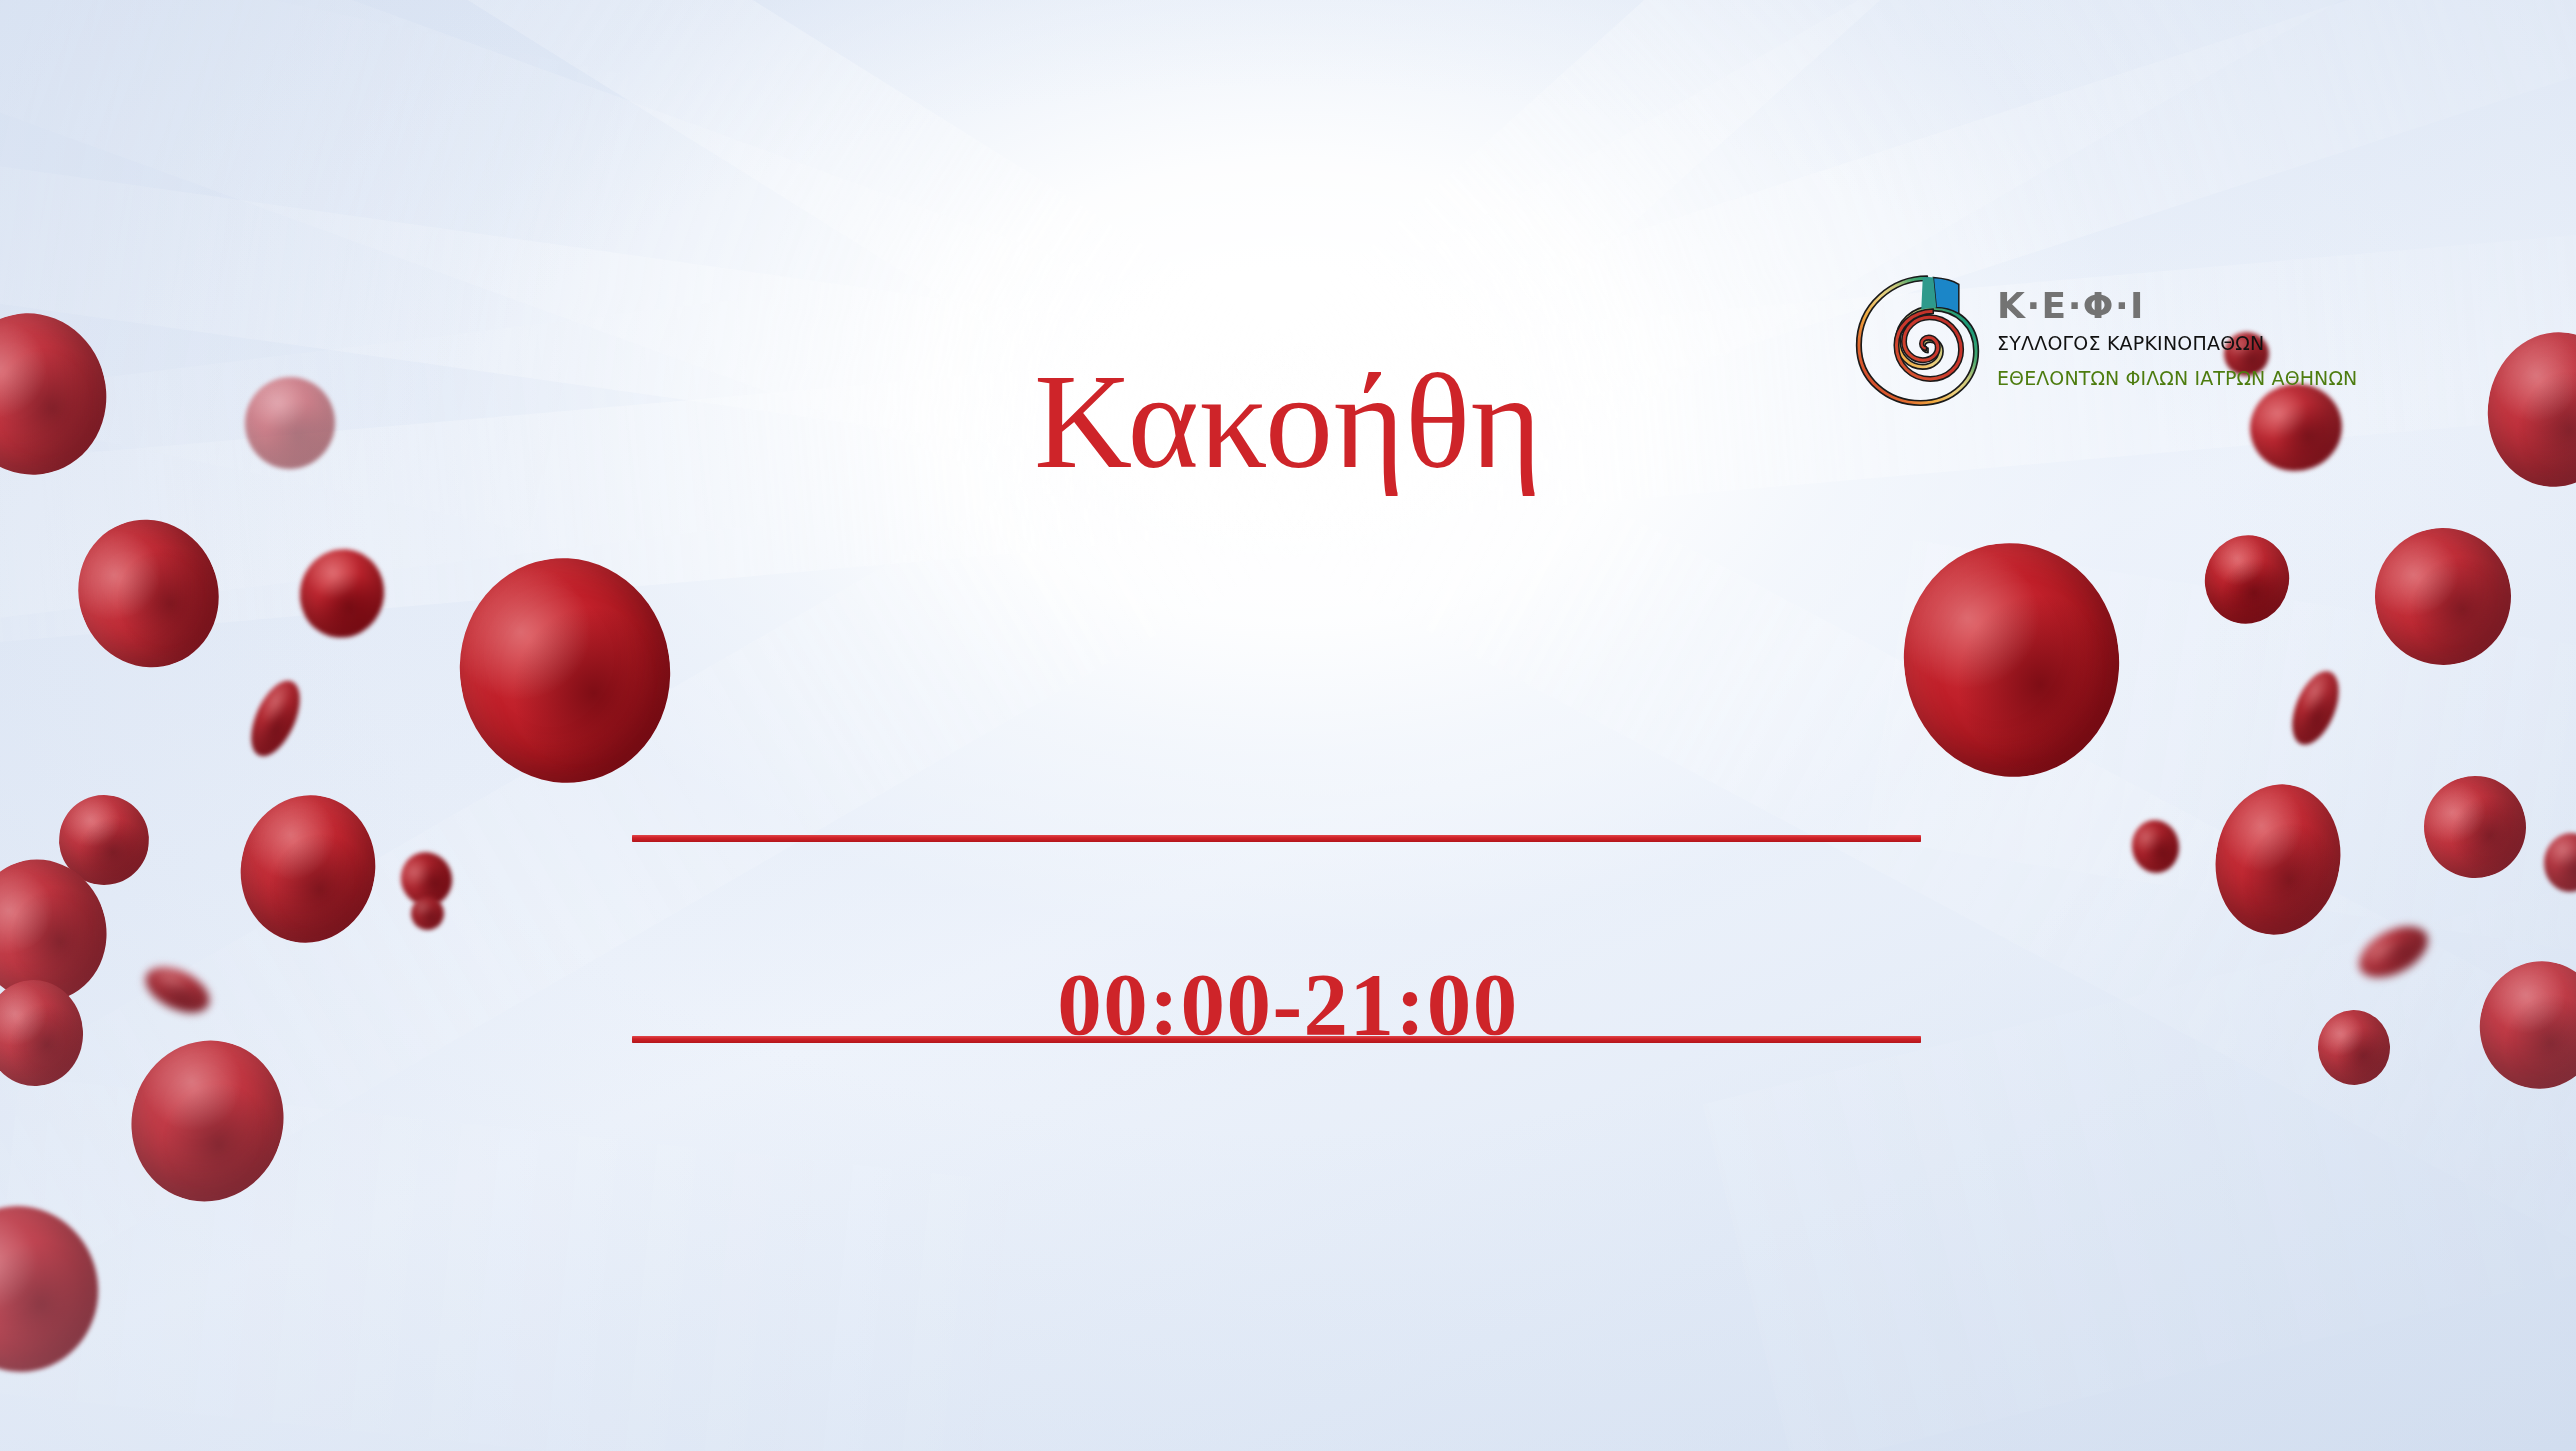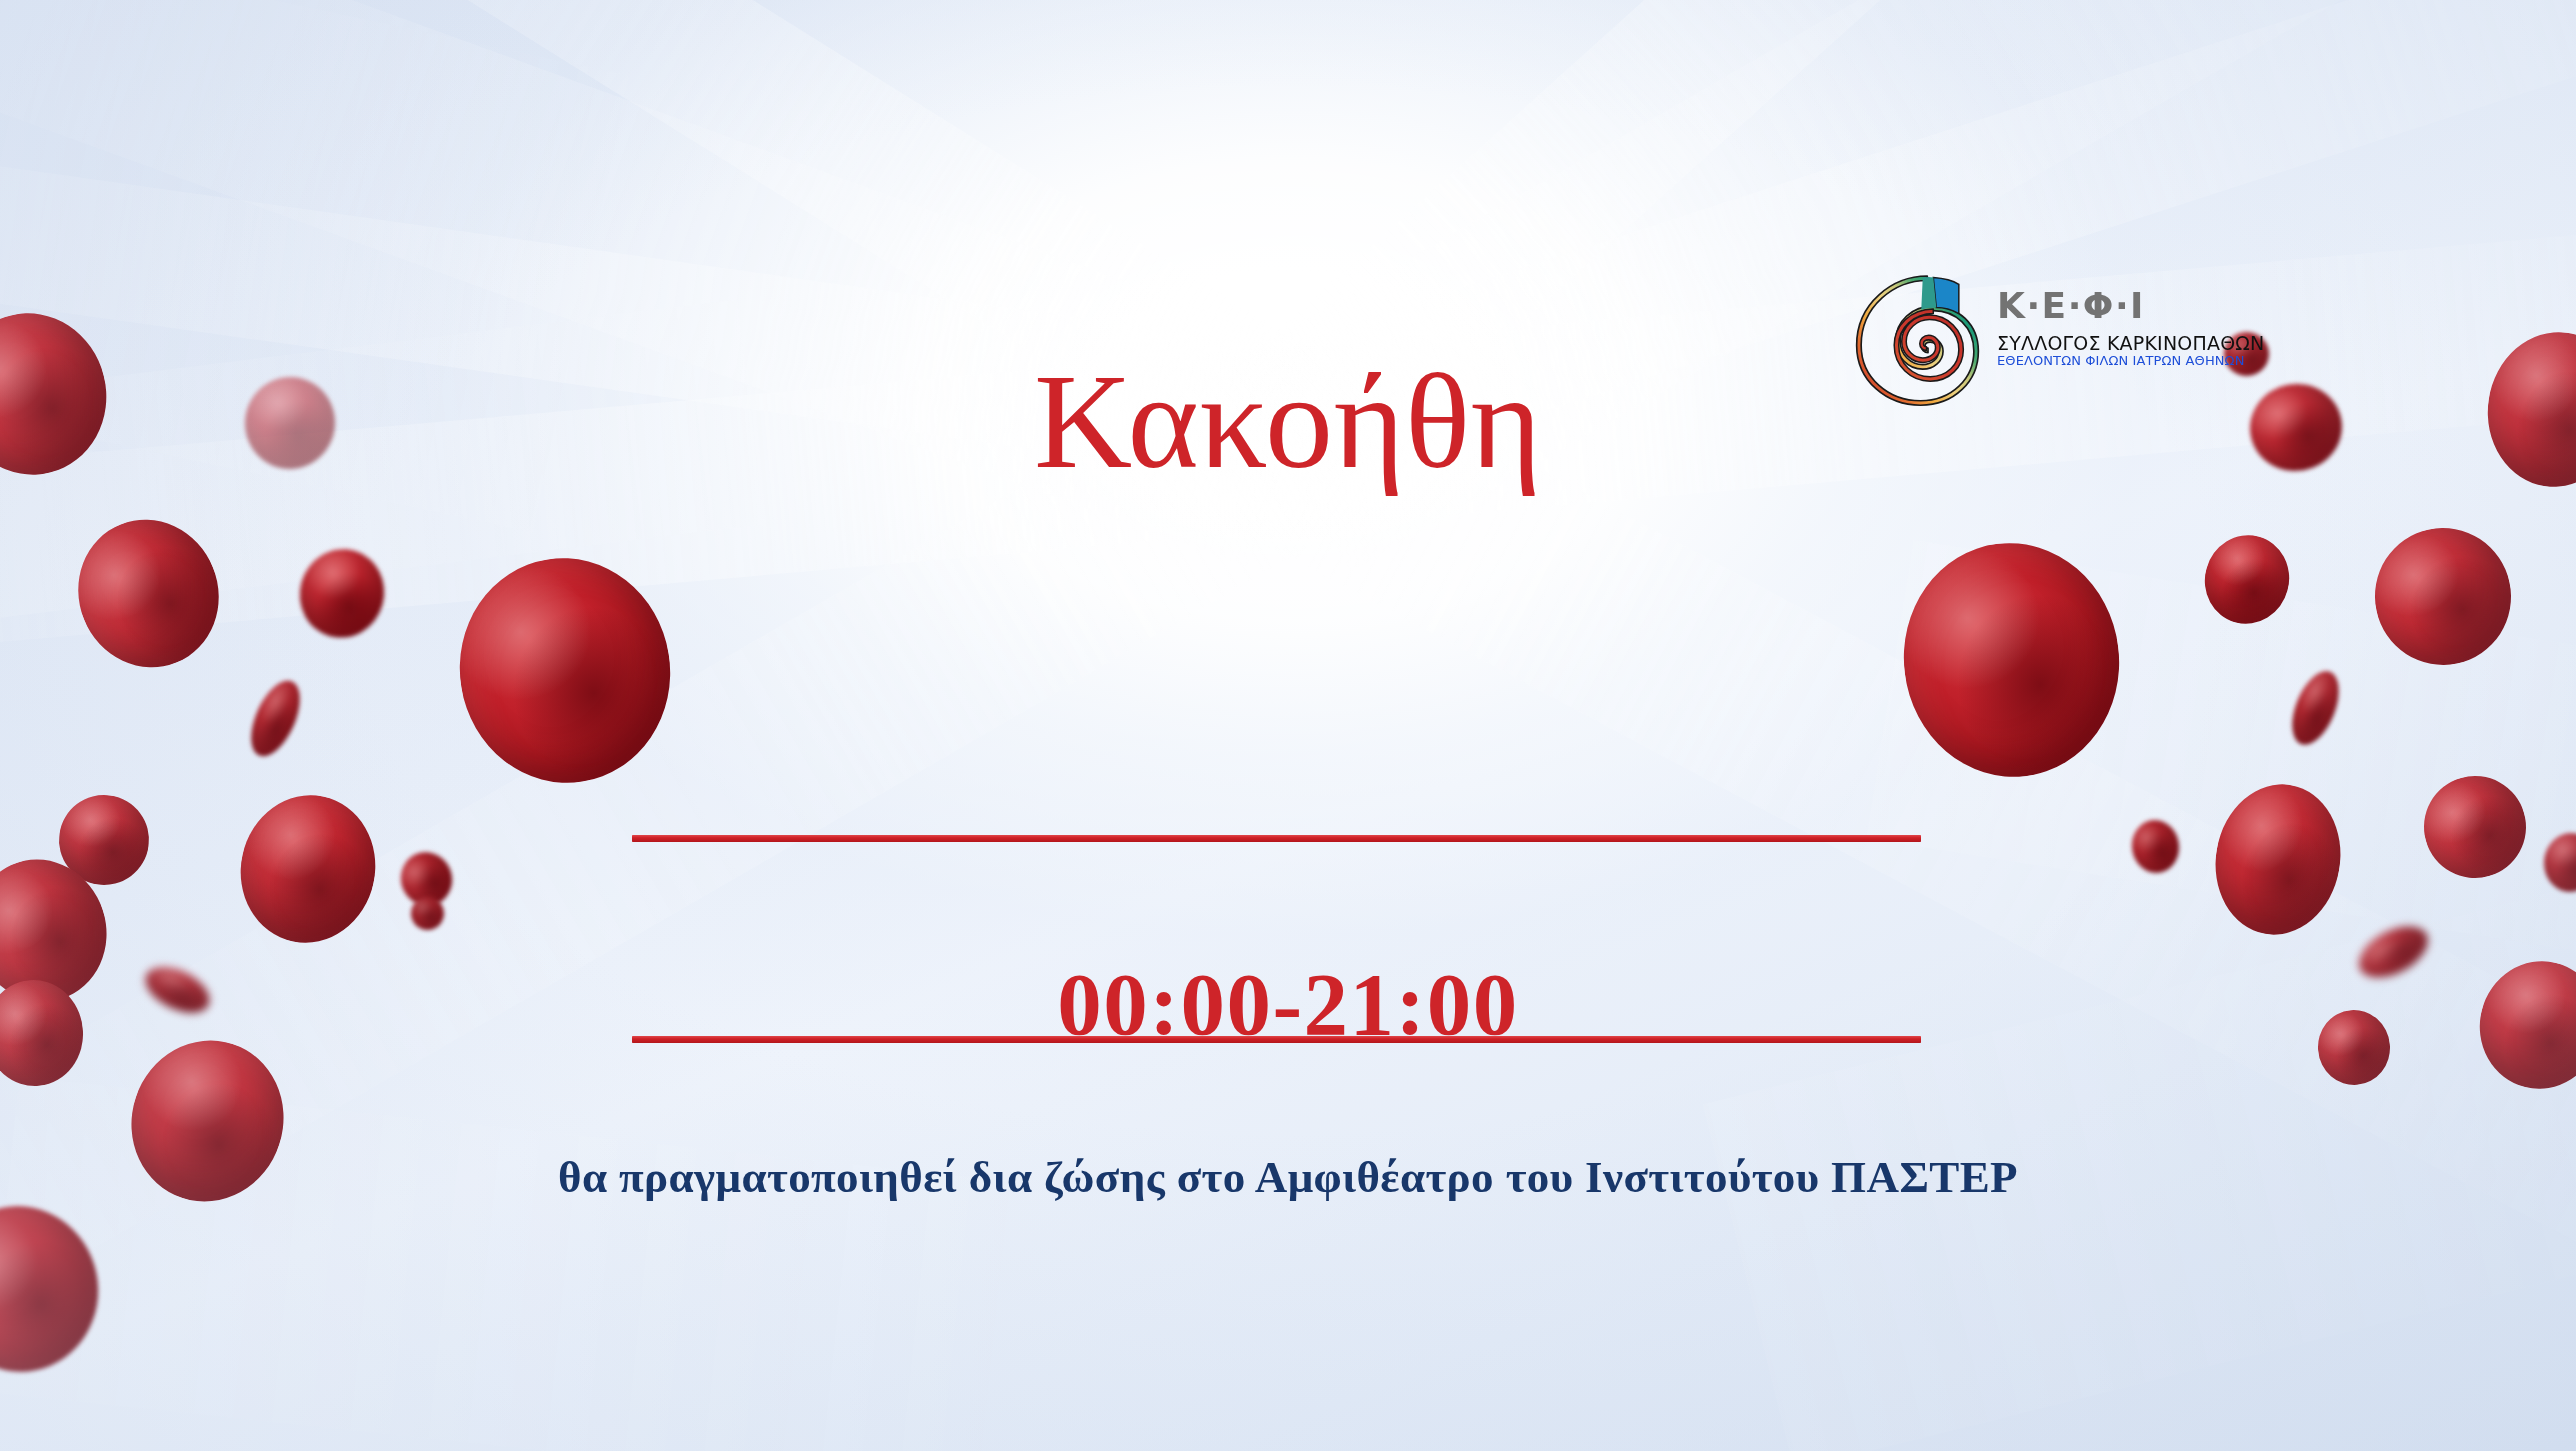--- a/index.html
+++ b/index.html
@@ -97,22 +97,22 @@
     font-weight:bold;font-size:36px;color:#737373;
     letter-spacing:1.5px;line-height:1;white-space:nowrap;
   }
   .logo-l1{
     font-family:"DejaVu Sans", sans-serif;
     font-size:19px;color:#111;letter-spacing:0.2px;
     line-height:1.06;white-space:nowrap;margin-top:9px;
   }
   .logo-l2{
     font-family:"DejaVu Sans", sans-serif;
-    font-size:13px;color:#1d4ed8;letter-spacing:0.1px;
-    line-height:1.06;white-space:nowrap;margin-top:1px;
+    font-size:19px;color:#4d7c0f;letter-spacing:0.1px;
+    line-height:1.06;white-space:nowrap;margin-top:15px;
   }
 </style>
 </head>
 <body>
 
 <div id="poster">
 
   <div class="bg-base"></div>
 
   <div class="bg-rays">
@@ -172,21 +172,20 @@
   <div class="bg-vig"></div>
 
   <div id="content">
 
     <div class="title" id="t1">Κακοήθη</div>
 
     <div class="rule" id="rule-top"></div>
     <div class="dateline" id="time">00:00-21:00</div>
     <div class="rule" id="rule-bot"></div>
 
-    <div id="venue">θα πραγματοποιηθεί δια ζώσης στο Αμφιθέατρο του Ινστιτούτου ΠΑΣΤΕΡ</div>
 
     <div id="logo">
       <div id="logo-mark">
         <svg viewBox="0 0 178 185" width="134" height="139" xmlns="http://www.w3.org/2000/svg">
           <defs>
             <linearGradient id="shellGrad" x1="0.06" y1="0.82" x2="0.92" y2="0.10">
               <stop offset="0%" stop-color="#d1462c"></stop>
               <stop offset="14%" stop-color="#e0682e"></stop>
               <stop offset="30%" stop-color="#efa83f"></stop>
               <stop offset="46%" stop-color="#edd07e"></stop>

